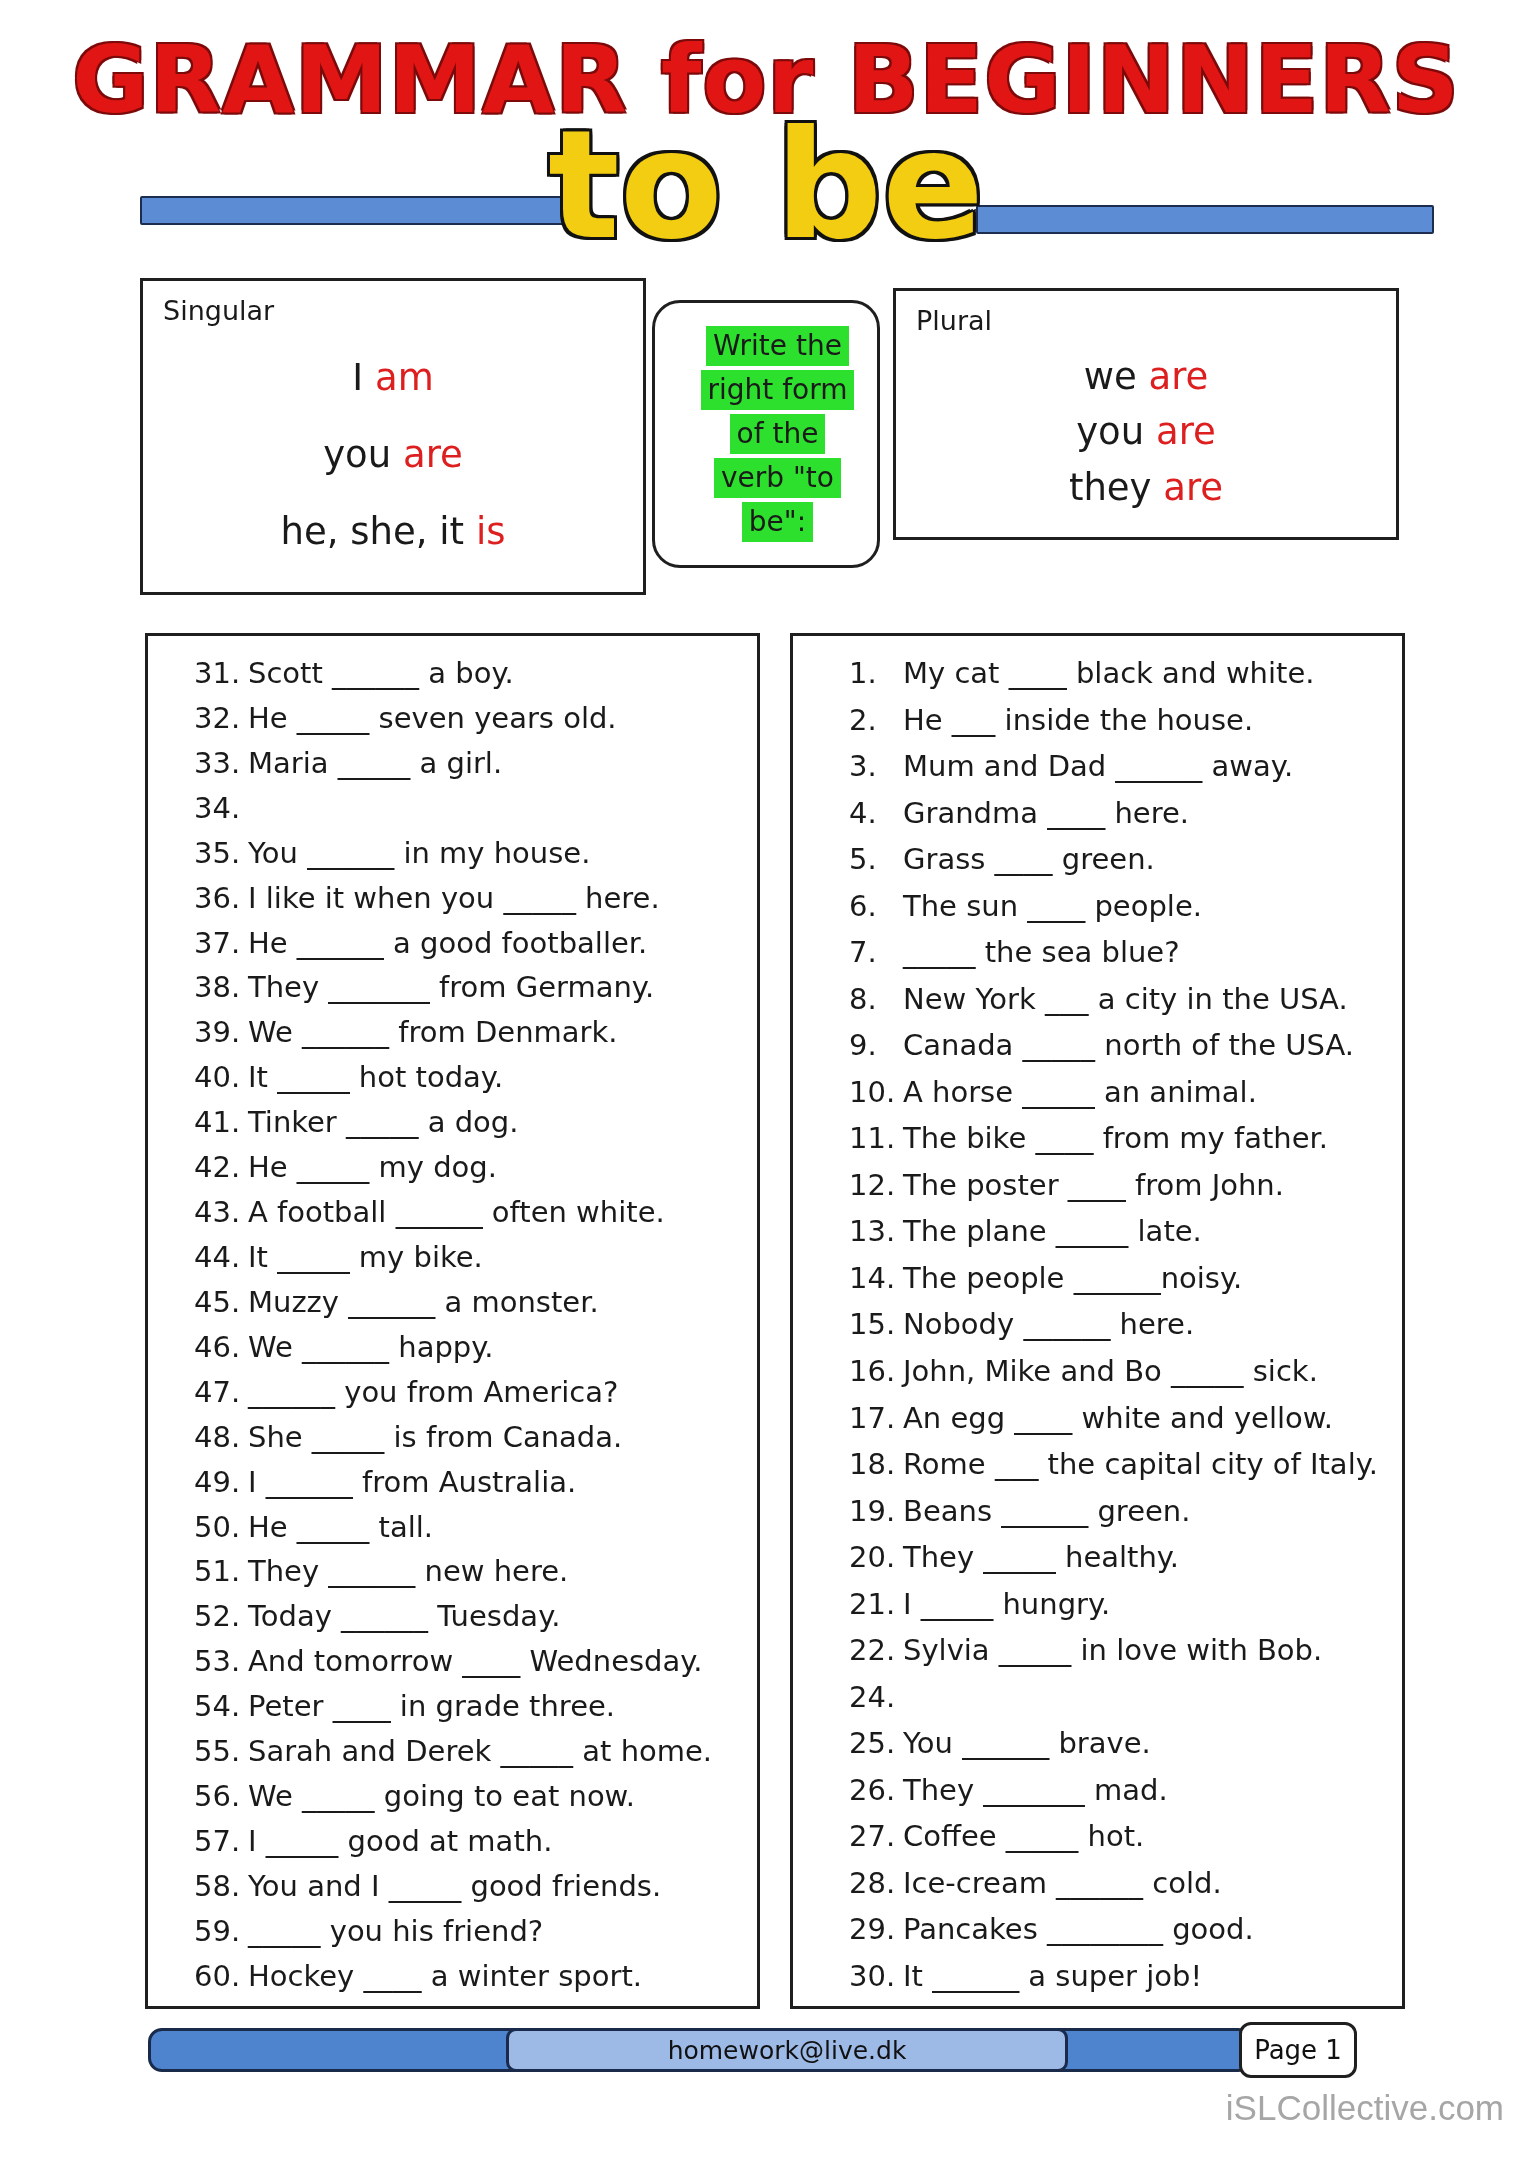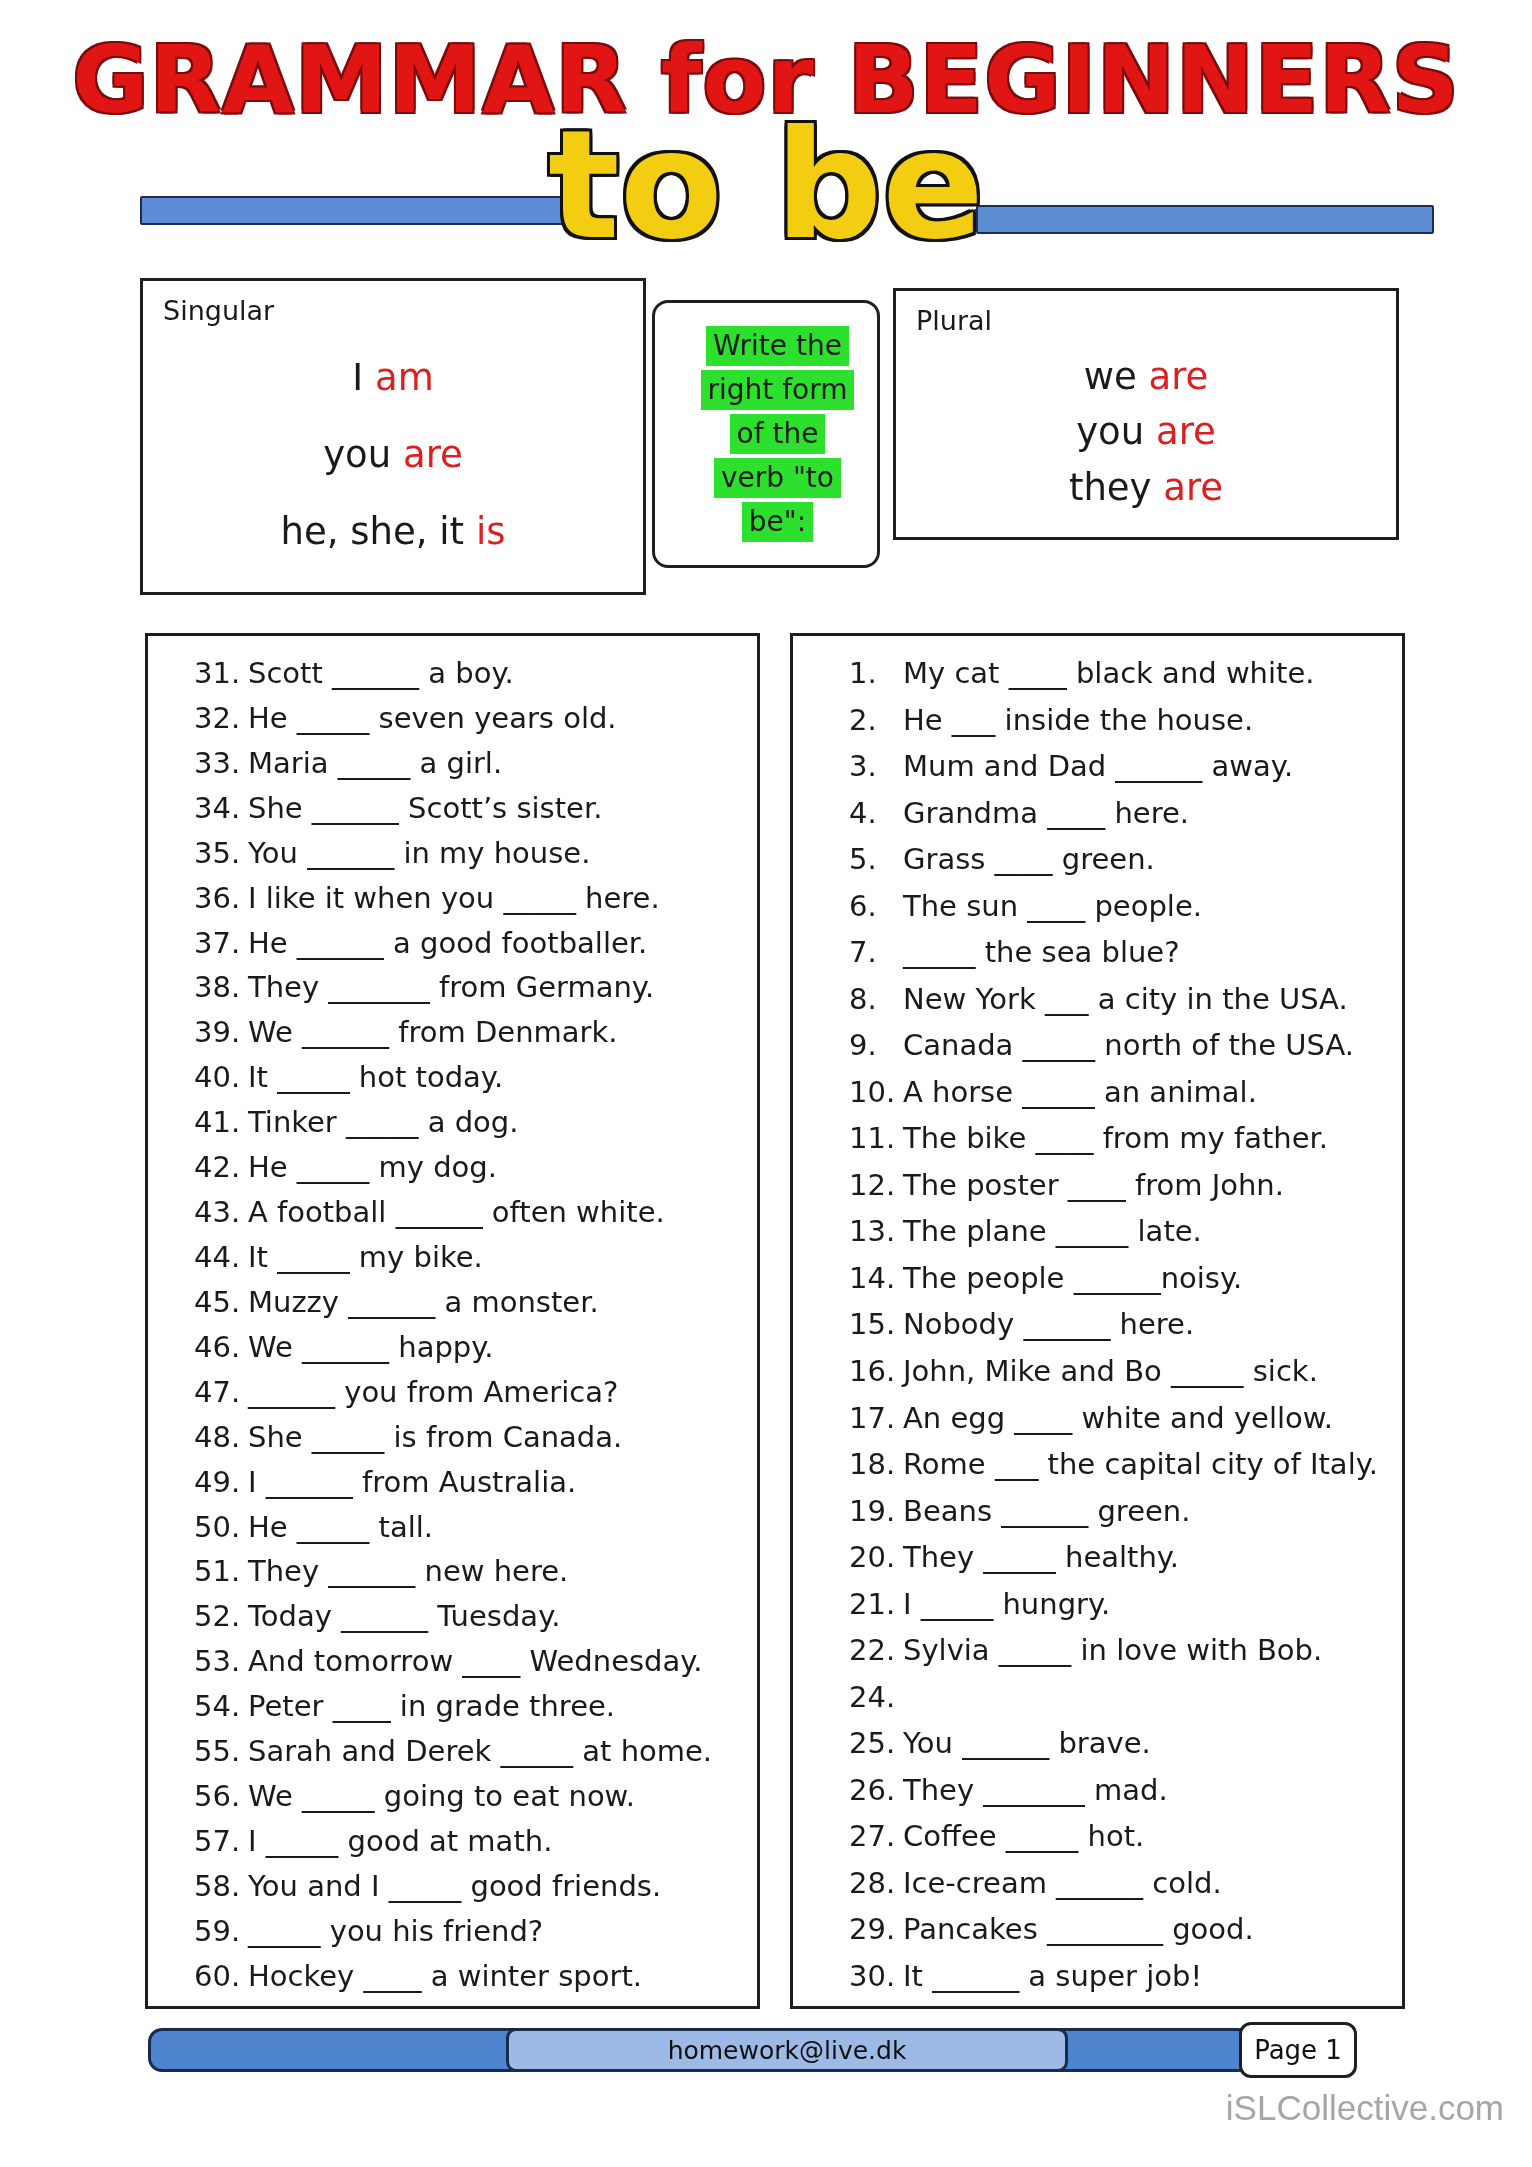--- a/index.html
+++ b/index.html
@@ -75,21 +75,21 @@
     align-items: center;
     font-size: 37px;
   }
   .conj-row { white-space: pre; }
   .conj-row .verb { color: var(--verb-red, #dd1f1f); }
 
   .box-instruction {
     position: absolute;
     left: 652px; top: 300px; width: 228px; height: 268px;
     border: 3px solid #1f1f1f;
-    border-radius: 16px;
+    border-radius: 28px;
     background: #fff;
     display: flex;
     flex-direction: column;
     justify-content: center;
     align-items: center;
     gap: 4px;
     z-index: 2;
     padding-left: 23px;
   }
   .hl-line {
@@ -219,21 +219,20 @@
         <div class="ex-item">
           <span class="ex-num">32.</span>
           <span class="ex-text">He _____ seven years old.</span>
         </div>
         <div class="ex-item">
           <span class="ex-num">33.</span>
           <span class="ex-text">Maria _____ a girl.</span>
         </div>
         <div class="ex-item">
           <span class="ex-num">34.</span>
-          <span class="ex-text">She ______ Scott’s sister.</span>
         </div>
         <div class="ex-item">
           <span class="ex-num">35.</span>
           <span class="ex-text">You ______ in my house.</span>
         </div>
         <div class="ex-item">
           <span class="ex-num">36.</span>
           <span class="ex-text">I like it when you _____ here.</span>
         </div>
         <div class="ex-item">

